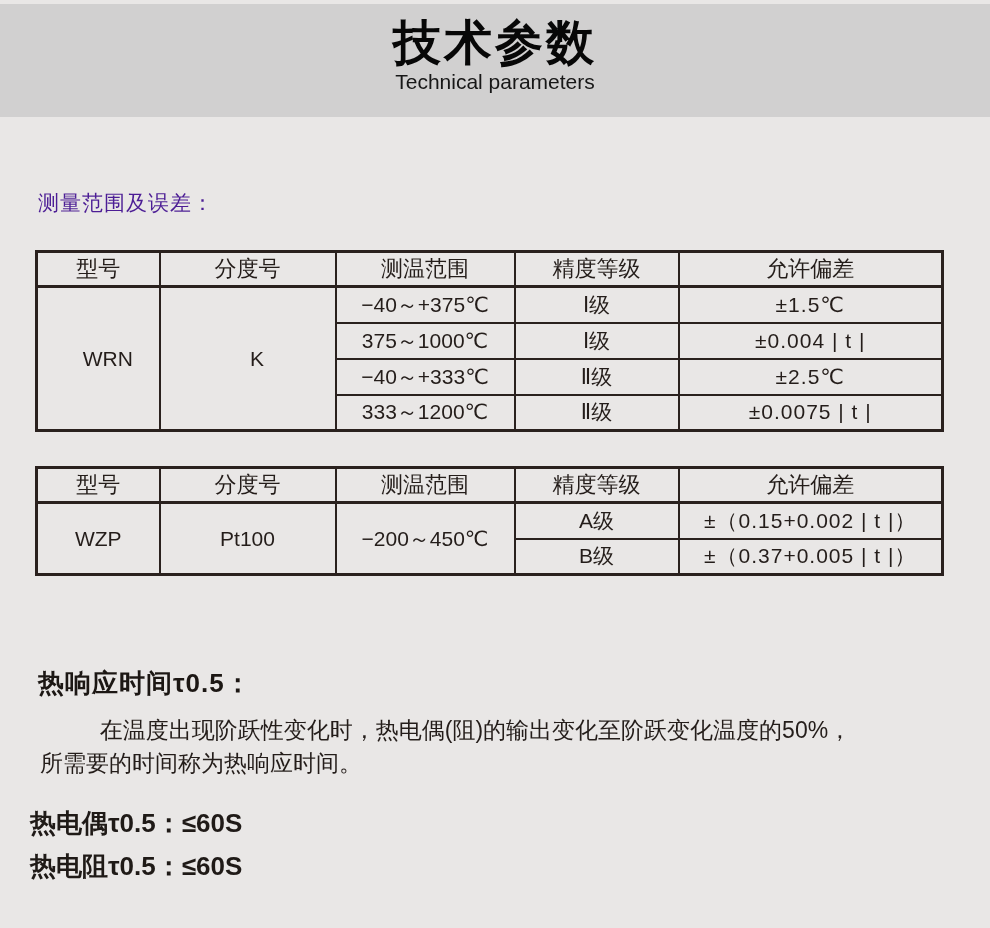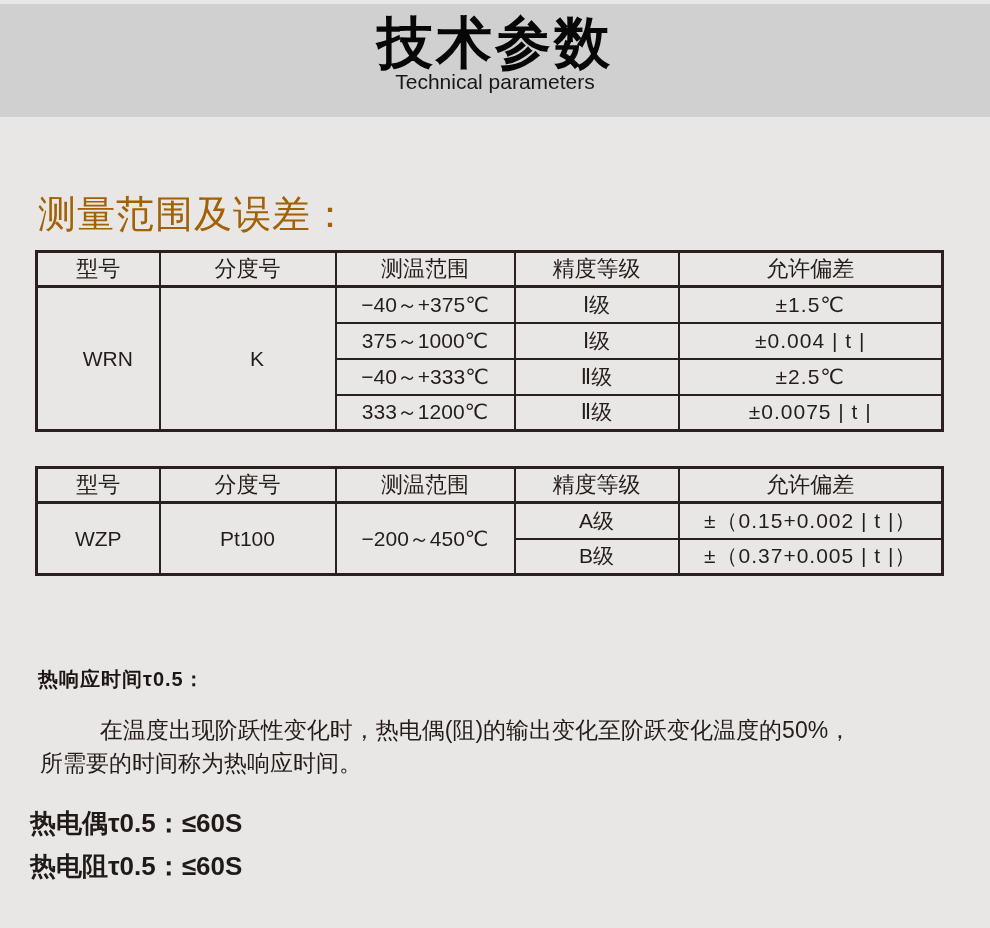--- a/index.html
+++ b/index.html
@@ -8,28 +8,28 @@
     position:relative; width:990px; height:928px;
     background:#e9e7e6; overflow:hidden;
     font-family:"Liberation Sans","DejaVu Sans",sans-serif;
     color:#241d1a;
   }
   .banner {
     position:absolute; top:4px; left:0; width:990px; height:113px;
     background:#d1d0d0; text-align:center;
   }
   .banner-title {
-    padding-top:12px; font-size:56px; line-height:54px;
+    padding-top:12px; font-size:48px; line-height:54px;
     font-weight:700; letter-spacing:3px; color:#070707;
   }
   .banner-subtitle { font-size:21px; line-height:24px; color:#171717; }
 
   .h-measure {
     position:absolute; left:38px; top:189px;
-    font-size:38px; font-weight:500; letter-spacing:1px; color:#a16207;
+    font-size:21px; font-weight:500; letter-spacing:1px; color:#4c1d95;
   }
 
   table.spec {
     position:absolute; left:35px; border-collapse:collapse; table-layout:fixed;
     border:3px solid #2a211e;
   }
   .spec-t1 { top:250px; }
   .spec-t2 { top:466px; }
   table.spec th, table.spec td {
     border:2px solid #2a211e; text-align:center; vertical-align:middle;
@@ -44,21 +44,21 @@
   .spec-t2 td.merged { line-height:38px; }
   td.model { font-weight:600; }
   td.deviation { font-size:22px; letter-spacing:1px; }
 
   .note {
     position:absolute; left:30px; top:601px;
     font-size:24px; font-weight:700; letter-spacing:1px; color:#1f1a17;
   }
   .h-response {
     position:absolute; left:38px; top:666px;
-    font-size:20px; font-weight:700; letter-spacing:1px; color:#1c1714;
+    font-size:26px; font-weight:700; letter-spacing:1px; color:#1c1714;
   }
   .para {
     position:absolute; left:40px; top:714px; width:905px;
     font-size:23px; line-height:33px; font-weight:400; color:#241d1a;
   }
   .para .line { display:block; }
   .para .indent { text-indent:2.6em; }
   .tau-line {
     position:absolute; left:30px;
     font-size:26px; font-weight:700; color:#1f1a17;

